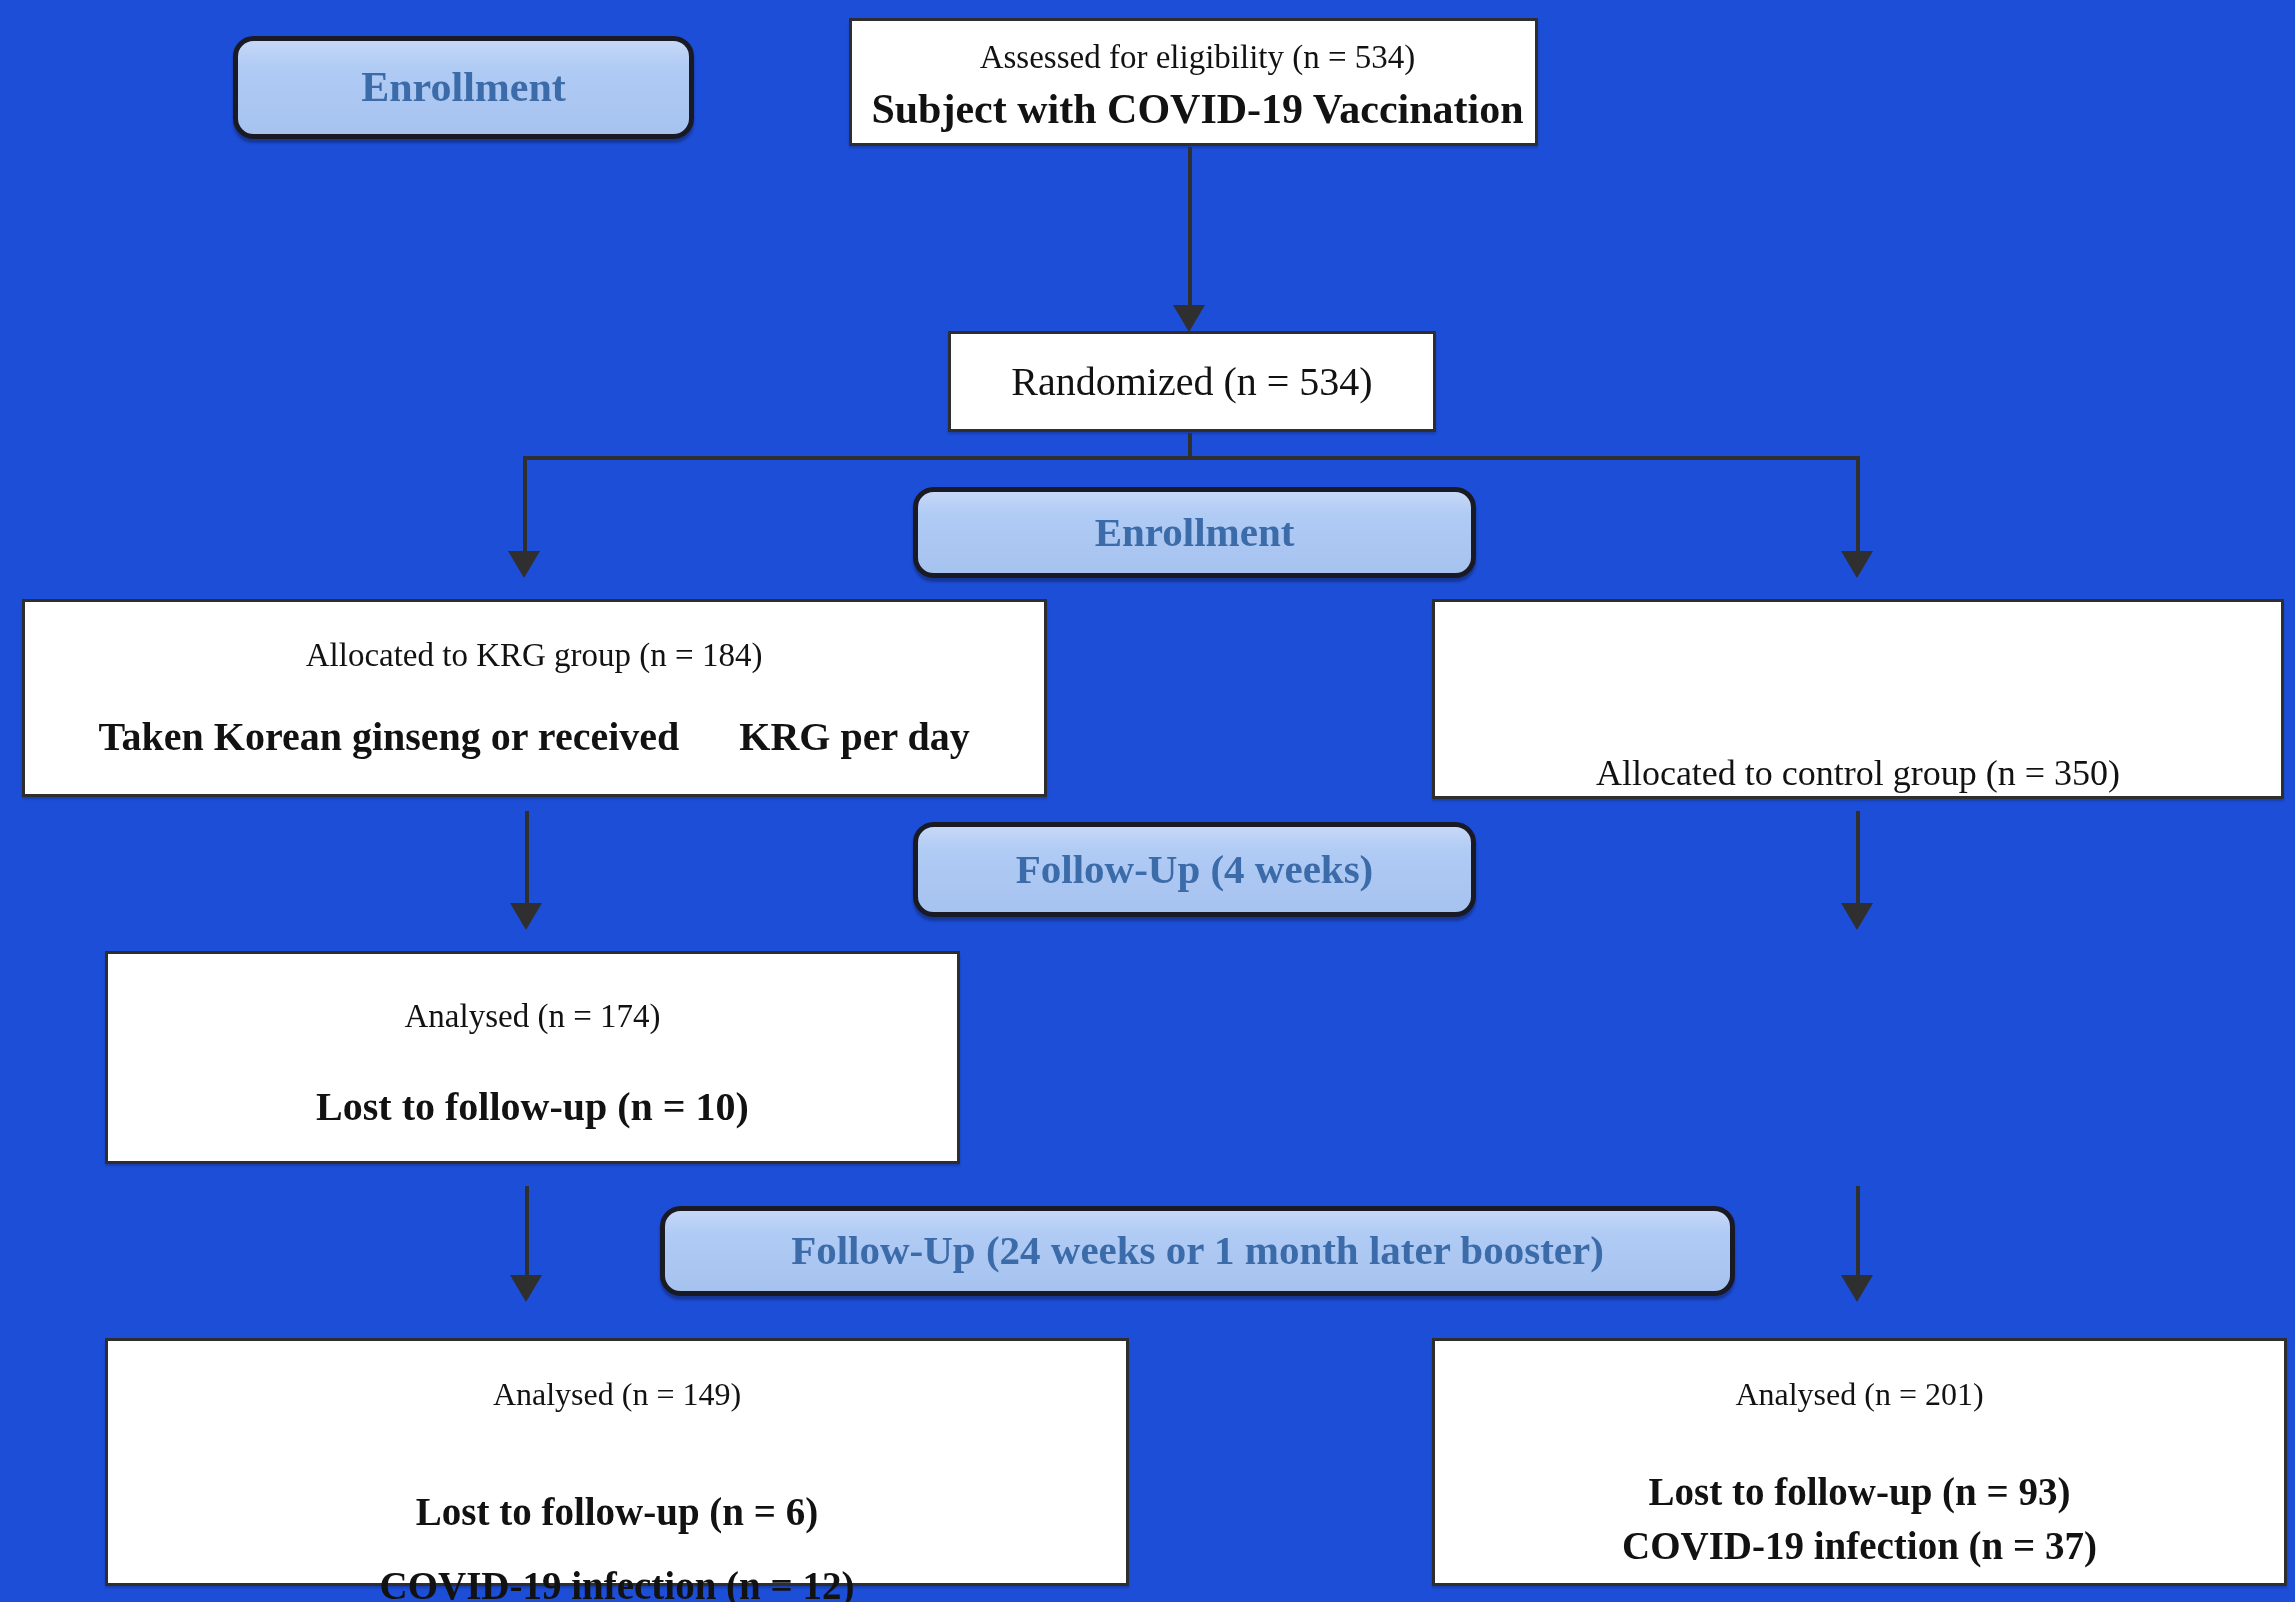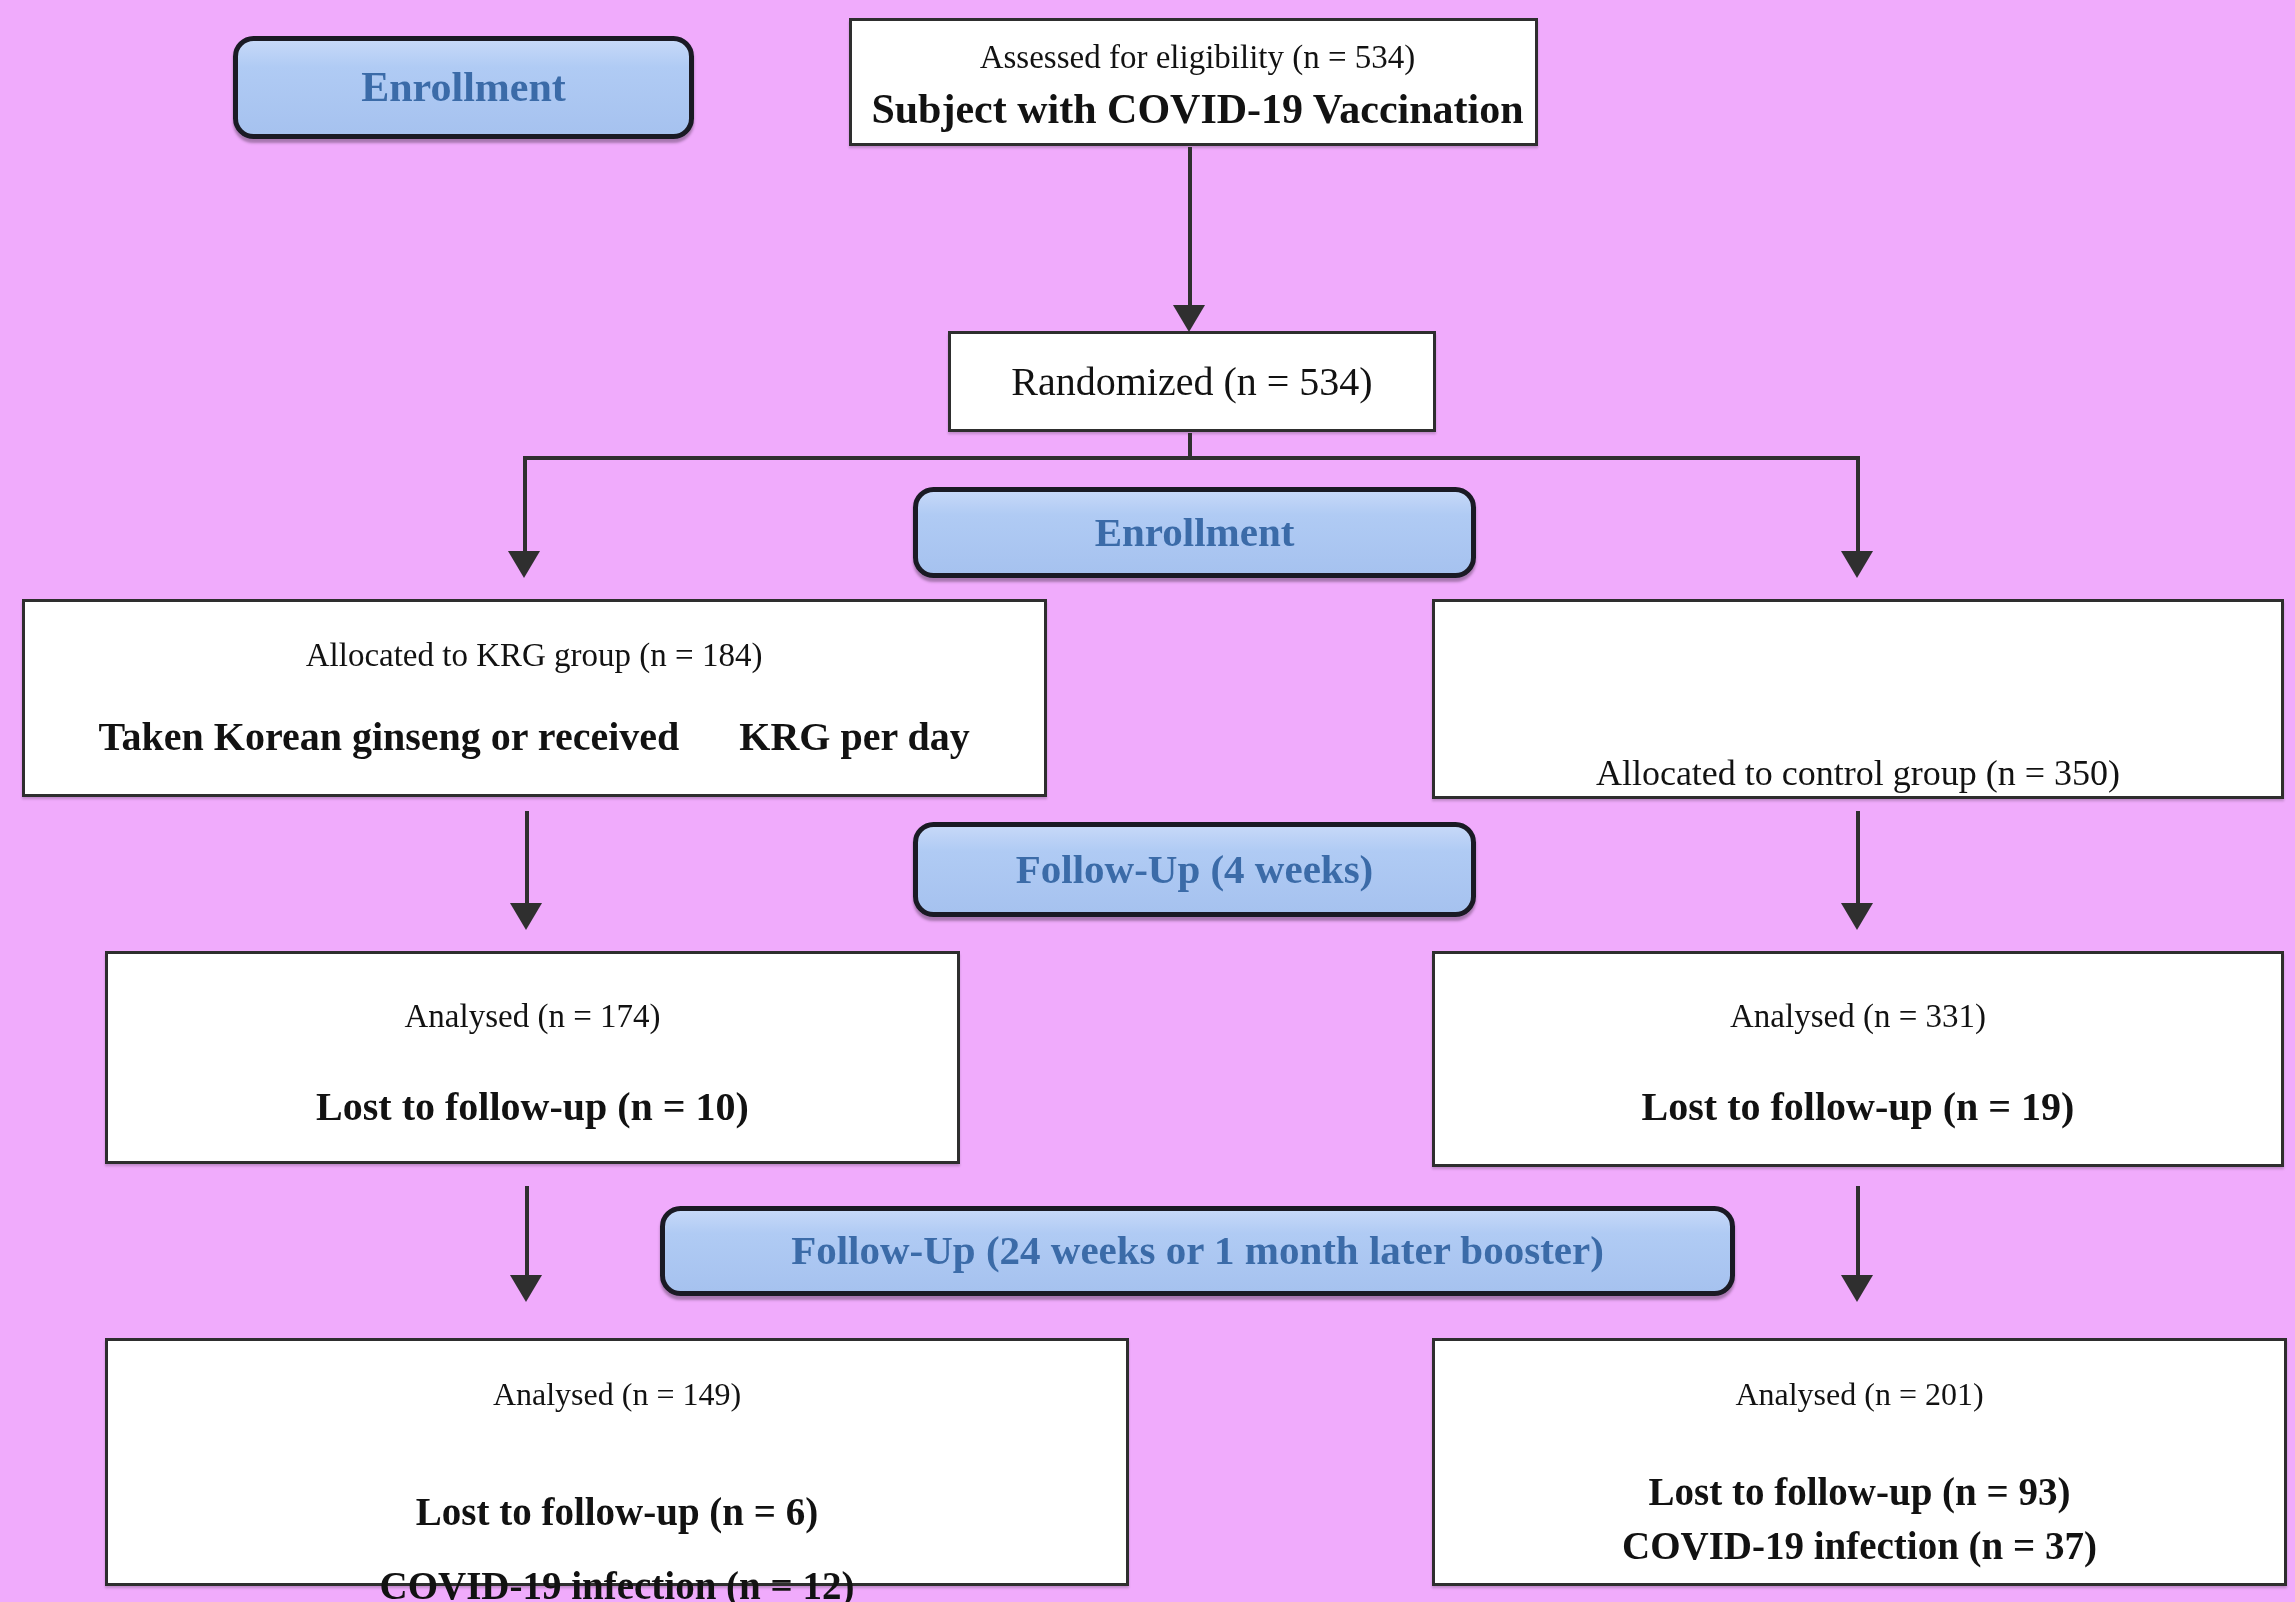--- a/index.html
+++ b/index.html
@@ -1,17 +1,17 @@
 <!DOCTYPE html>
 <html style="font-size:8.6px"><head>
 <meta charset="utf-8">
 <style>
   html,body{margin:0;padding:0;background:#ffffff;}
   .canvas{
-    position:relative;width:2295px;height:1603px;background:#f0abfc;overflow:hidden;
+    position:relative;width:2295px;height:1603px;background:#1d4ed8;overflow:hidden;
     font-family:"Liberation Serif","DejaVu Serif",serif;color:#121212;
   }
   
   .box{
     position:absolute;background:#ffffff;border:3.8px solid #2e2e2e;box-sizing:border-box;
     display:flex;flex-direction:column;align-items:center;text-align:center;
     box-shadow:0 2.7px 2.2px rgba(0,0,0,0.18);
   }
   .box span{display:block;line-height:1.25;white-space:nowrap;}
   .t-sm{font-size:33px;}
@@ -87,24 +87,20 @@
 
   <div class="stage fs76" style="left:913px;top:822px;width:563px;height:95px;">
     <span>Follow-Up (4 weeks)</span>
   </div>
 
   <div class="box" style="left:105px;top:951px;width:855px;height:213px;">
     <span class="t-sm" style="margin-top:42px;">Analysed (n = 174)</span>
     <span class="t-b" style="margin-top:45px;">Lost to follow-up (n = 10)</span>
   </div>
 
-  <div class="box" style="left:1432px;top:951px;width:852px;height:216px;">
-    <span class="t-sm" style="margin-top:42px;">Analysed (n = 331)</span>
-    <span class="t-b" style="margin-top:45px;">Lost to follow-up (n = 19)</span>
-  </div>
 
   <div class="vline" style="left:525px;top:1186px;width:3.8px;height:91px;"></div>
   <div class="arrowhead" style="left:510px;top:1275px;"></div>
   <div class="vline" style="left:1856px;top:1186px;width:3.8px;height:91px;"></div>
   <div class="arrowhead" style="left:1841px;top:1275px;"></div>
 
   <div class="stage fs76" style="left:660px;top:1206px;width:1075px;height:90px;">
     <span>Follow-Up (24 weeks or 1 month later booster)</span>
   </div>
 

